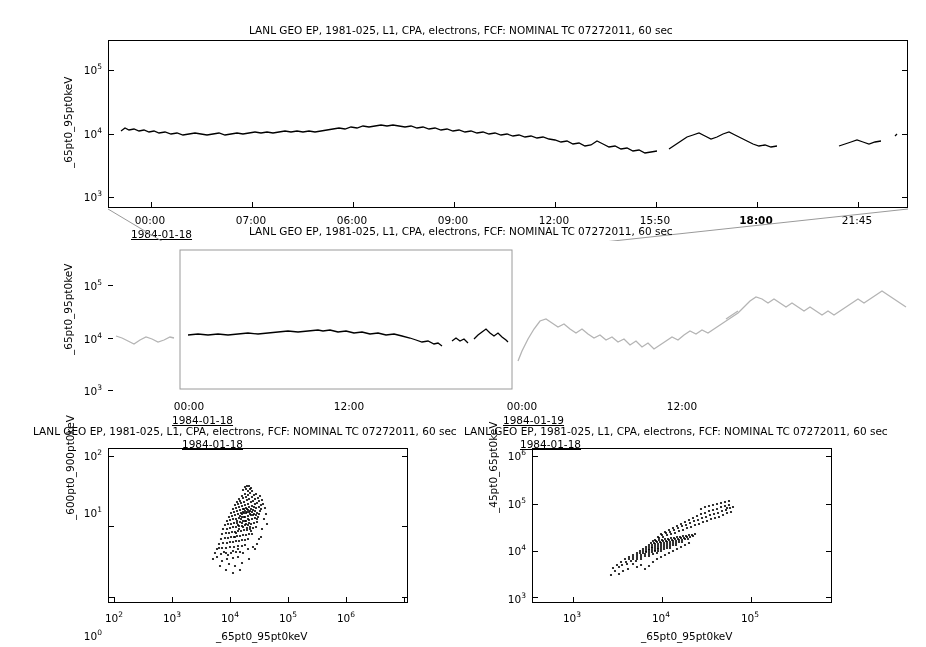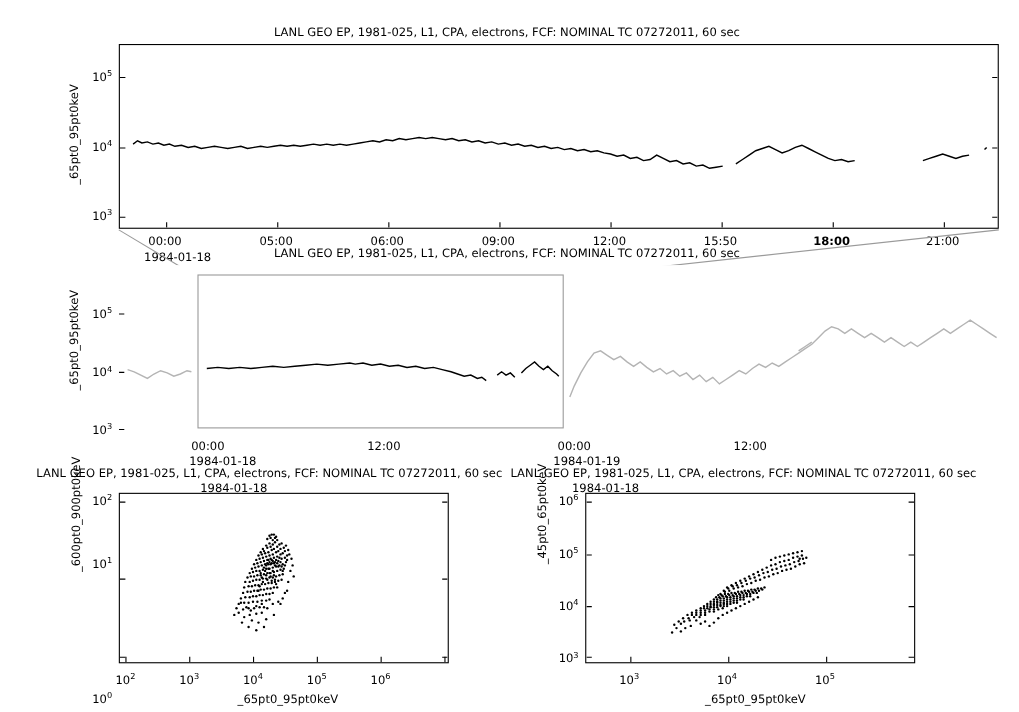--- a/index.html
+++ b/index.html
@@ -59,20 +59,21 @@
     font-size: 7.5px;
     vertical-align: super;
   }
   svg {
     display: block;
   }
   .datelbl {
     position: absolute;
     font-size: 10.5px;
     white-space: nowrap;
+    text-decoration: underline;
   }
 </style>
 </head>
 <body>
 
 <div class="panel">
   <div class="ptitle" style="left:249px; top:24px;">LANL GEO EP, 1981-025, L1, CPA, electrons, FCF: NOMINAL TC 07272011, 60 sec</div>
 
   <div class="ylab" style="left:62px; top:168px;">_65pt0_95pt0keV</div>
 
@@ -104,27 +105,27 @@
 
       <polyline fill="none" stroke="#000" stroke-width="1.3" points="560,108 566,104 572,100 578,96 584,94 590,92 596,95 602,98 608,96 614,93 620,91 626,94 632,97 638,100 644,103 650,105 656,104 662,106 668,105"></polyline>
 
       <polyline fill="none" stroke="#000" stroke-width="1.3" points="730,105 736,103 742,101 748,99 754,101 760,103 766,101 772,100"></polyline>
 
       <polyline fill="none" stroke="#000" stroke-width="1.3" points="786,95 788,93"></polyline>
     </svg>
   </div>
 
   <div class="tick-label x" style="left:150px; top:214px;">00:00</div>
-  <div class="tick-label x" style="left:251px; top:214px;">05:00</div>
+  <div class="tick-label x" style="left:251px; top:214px;">07:00</div>
   <div class="tick-label x" style="left:352px; top:214px;text-align:right;">06:00</div>
   <div class="tick-label x" style="left:453px; top:214px;">09:00</div>
   <div class="tick-label x" style="left:554px; top:214px;">12:00</div>
   <div class="tick-label x" style="left:655px; top:214px;">15:50</div>
   <div class="tick-label x" style="left:756px; top:214px;font-weight:bold;">18:00</div>
-  <div class="tick-label x" style="left:857px; top:214px;">21:00</div>
+  <div class="tick-label x" style="left:857px; top:214px;">21:45</div>
   <div class="datelbl" style="left:131px; top:228px;">1984-01-18</div>
 </div>
 
 <svg style="position:absolute; left:0px; top:207px; width:926px; height:50px;">
   <line x1="108" y1="2" x2="180" y2="45" stroke="#9a9a9a" stroke-width="1"></line>
   <line x1="908" y1="2" x2="512" y2="45" stroke="#9a9a9a" stroke-width="1"></line>
 </svg>
 
 <div class="panel">
   <div class="ptitle" style="left:249px; top:225px;">LANL GEO EP, 1981-025, L1, CPA, electrons, FCF: NOMINAL TC 07272011, 60 sec</div>

